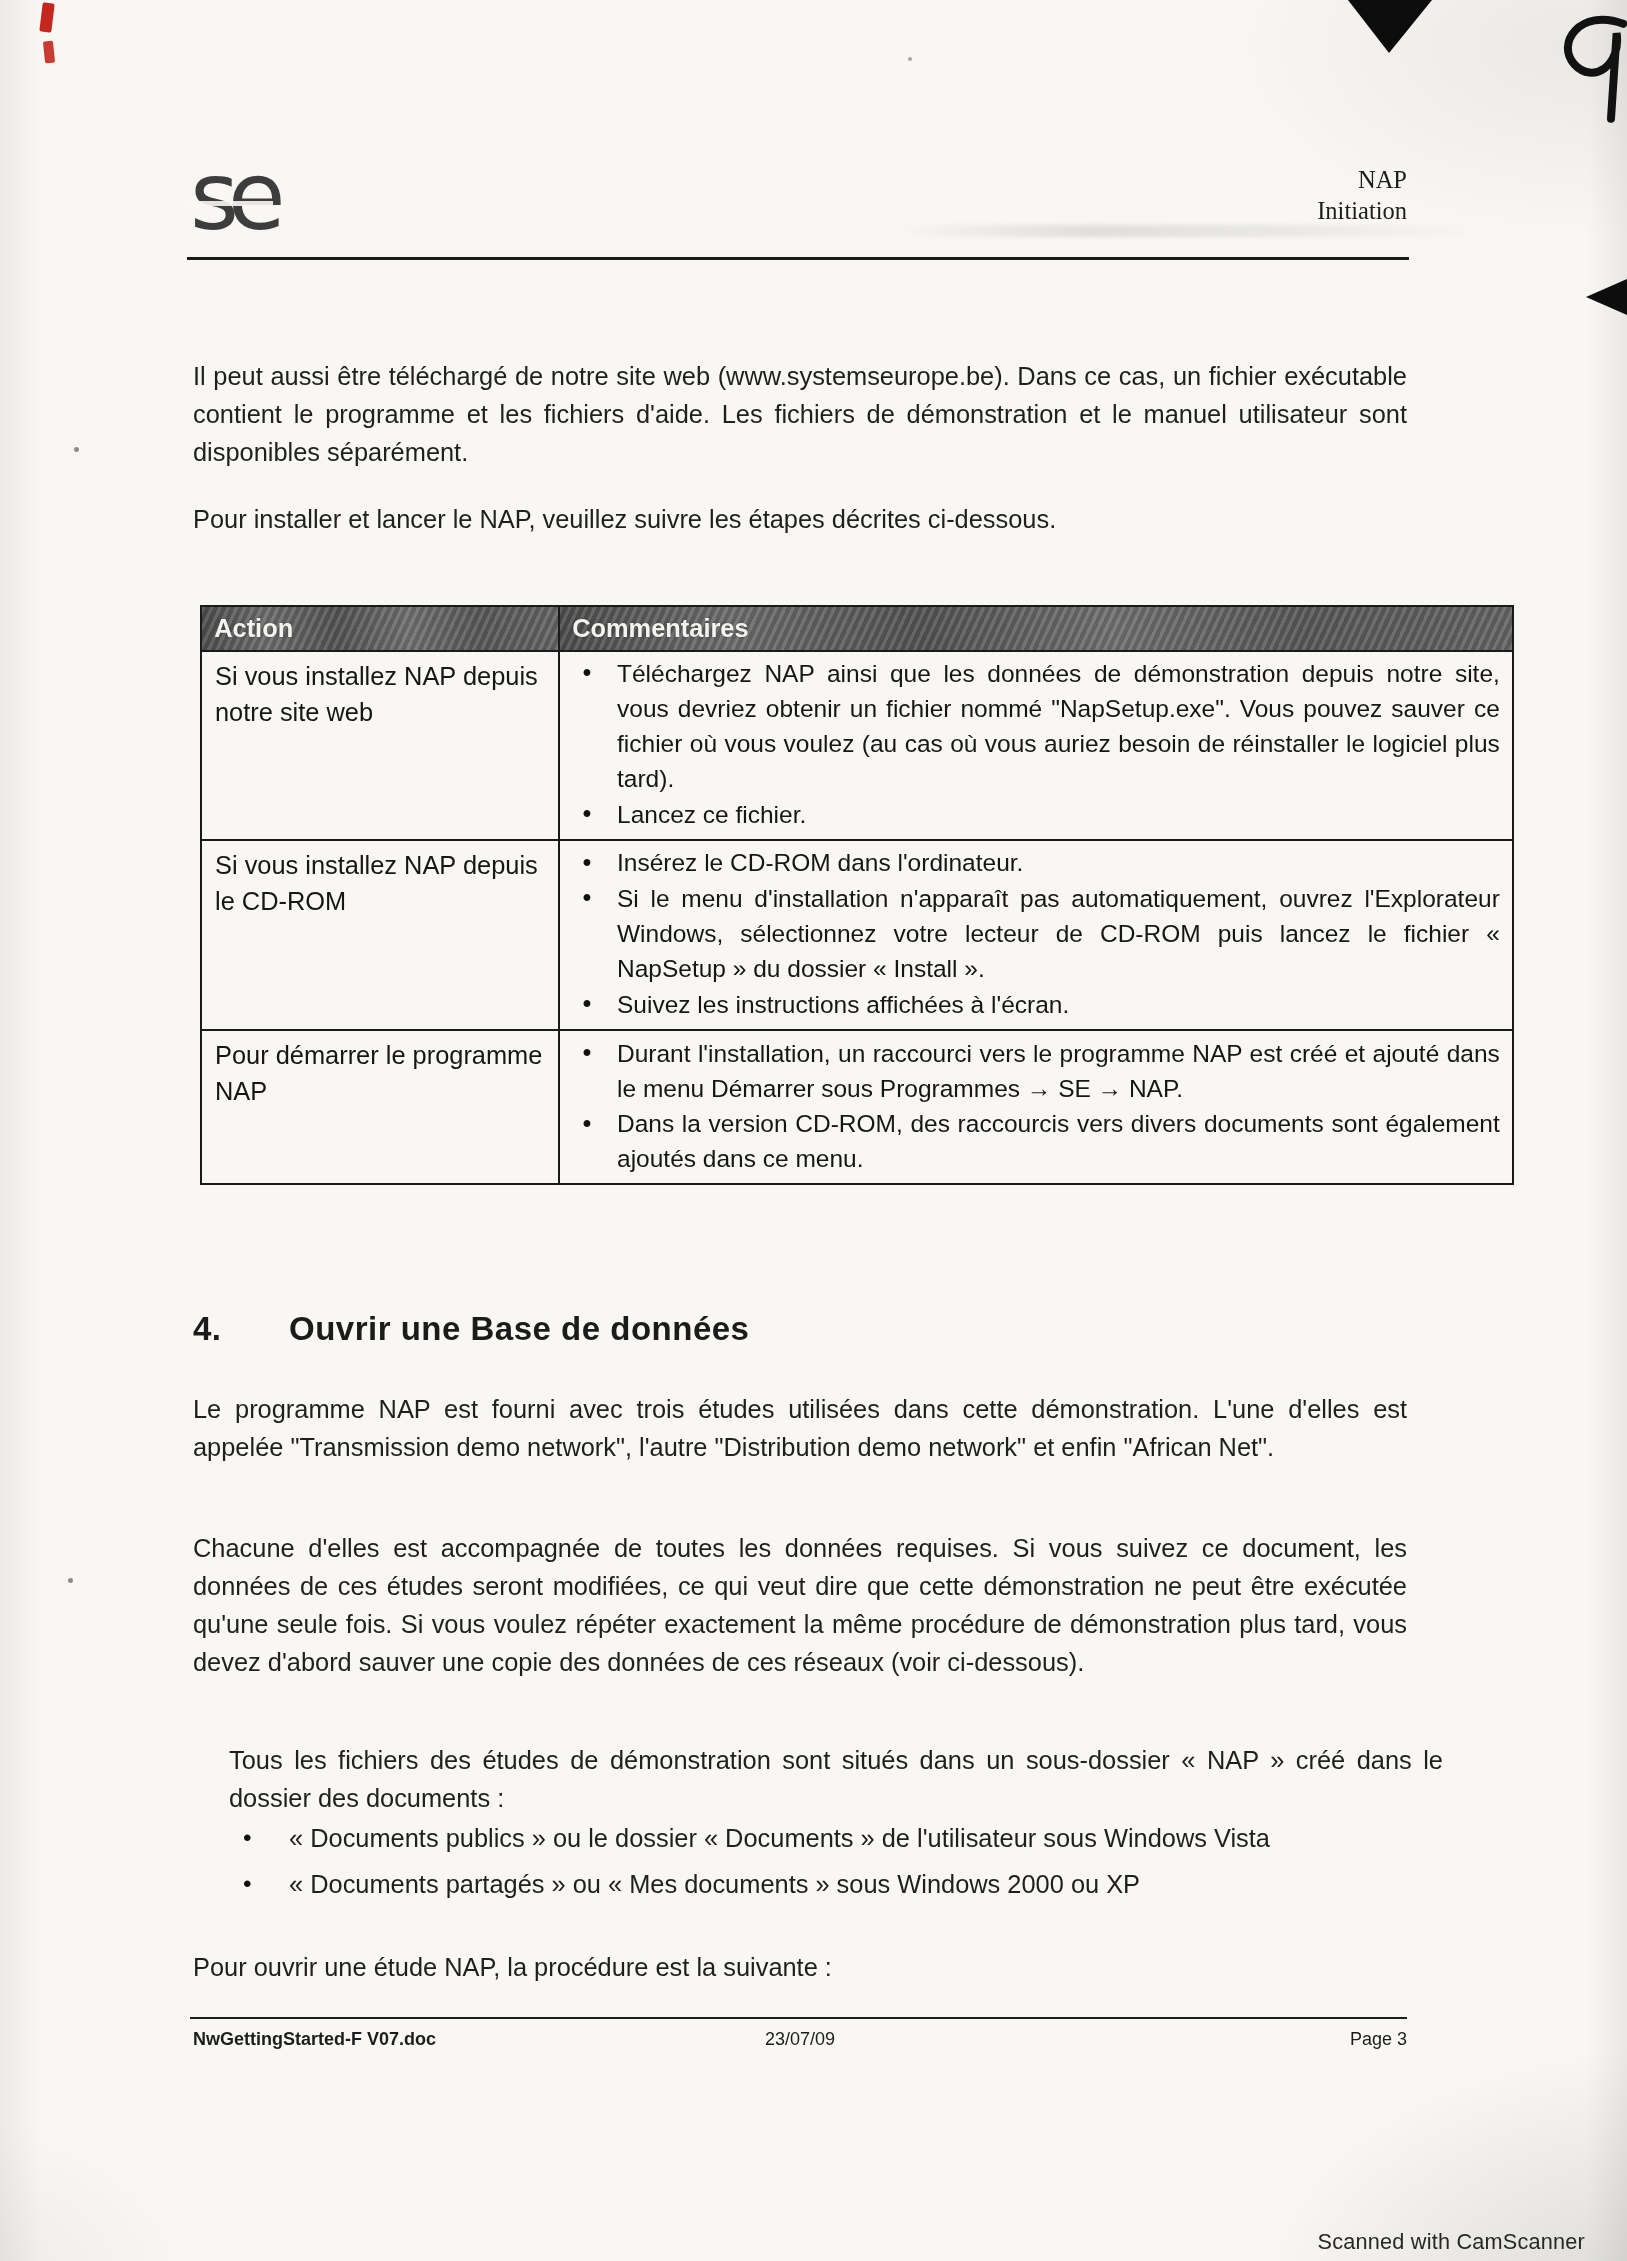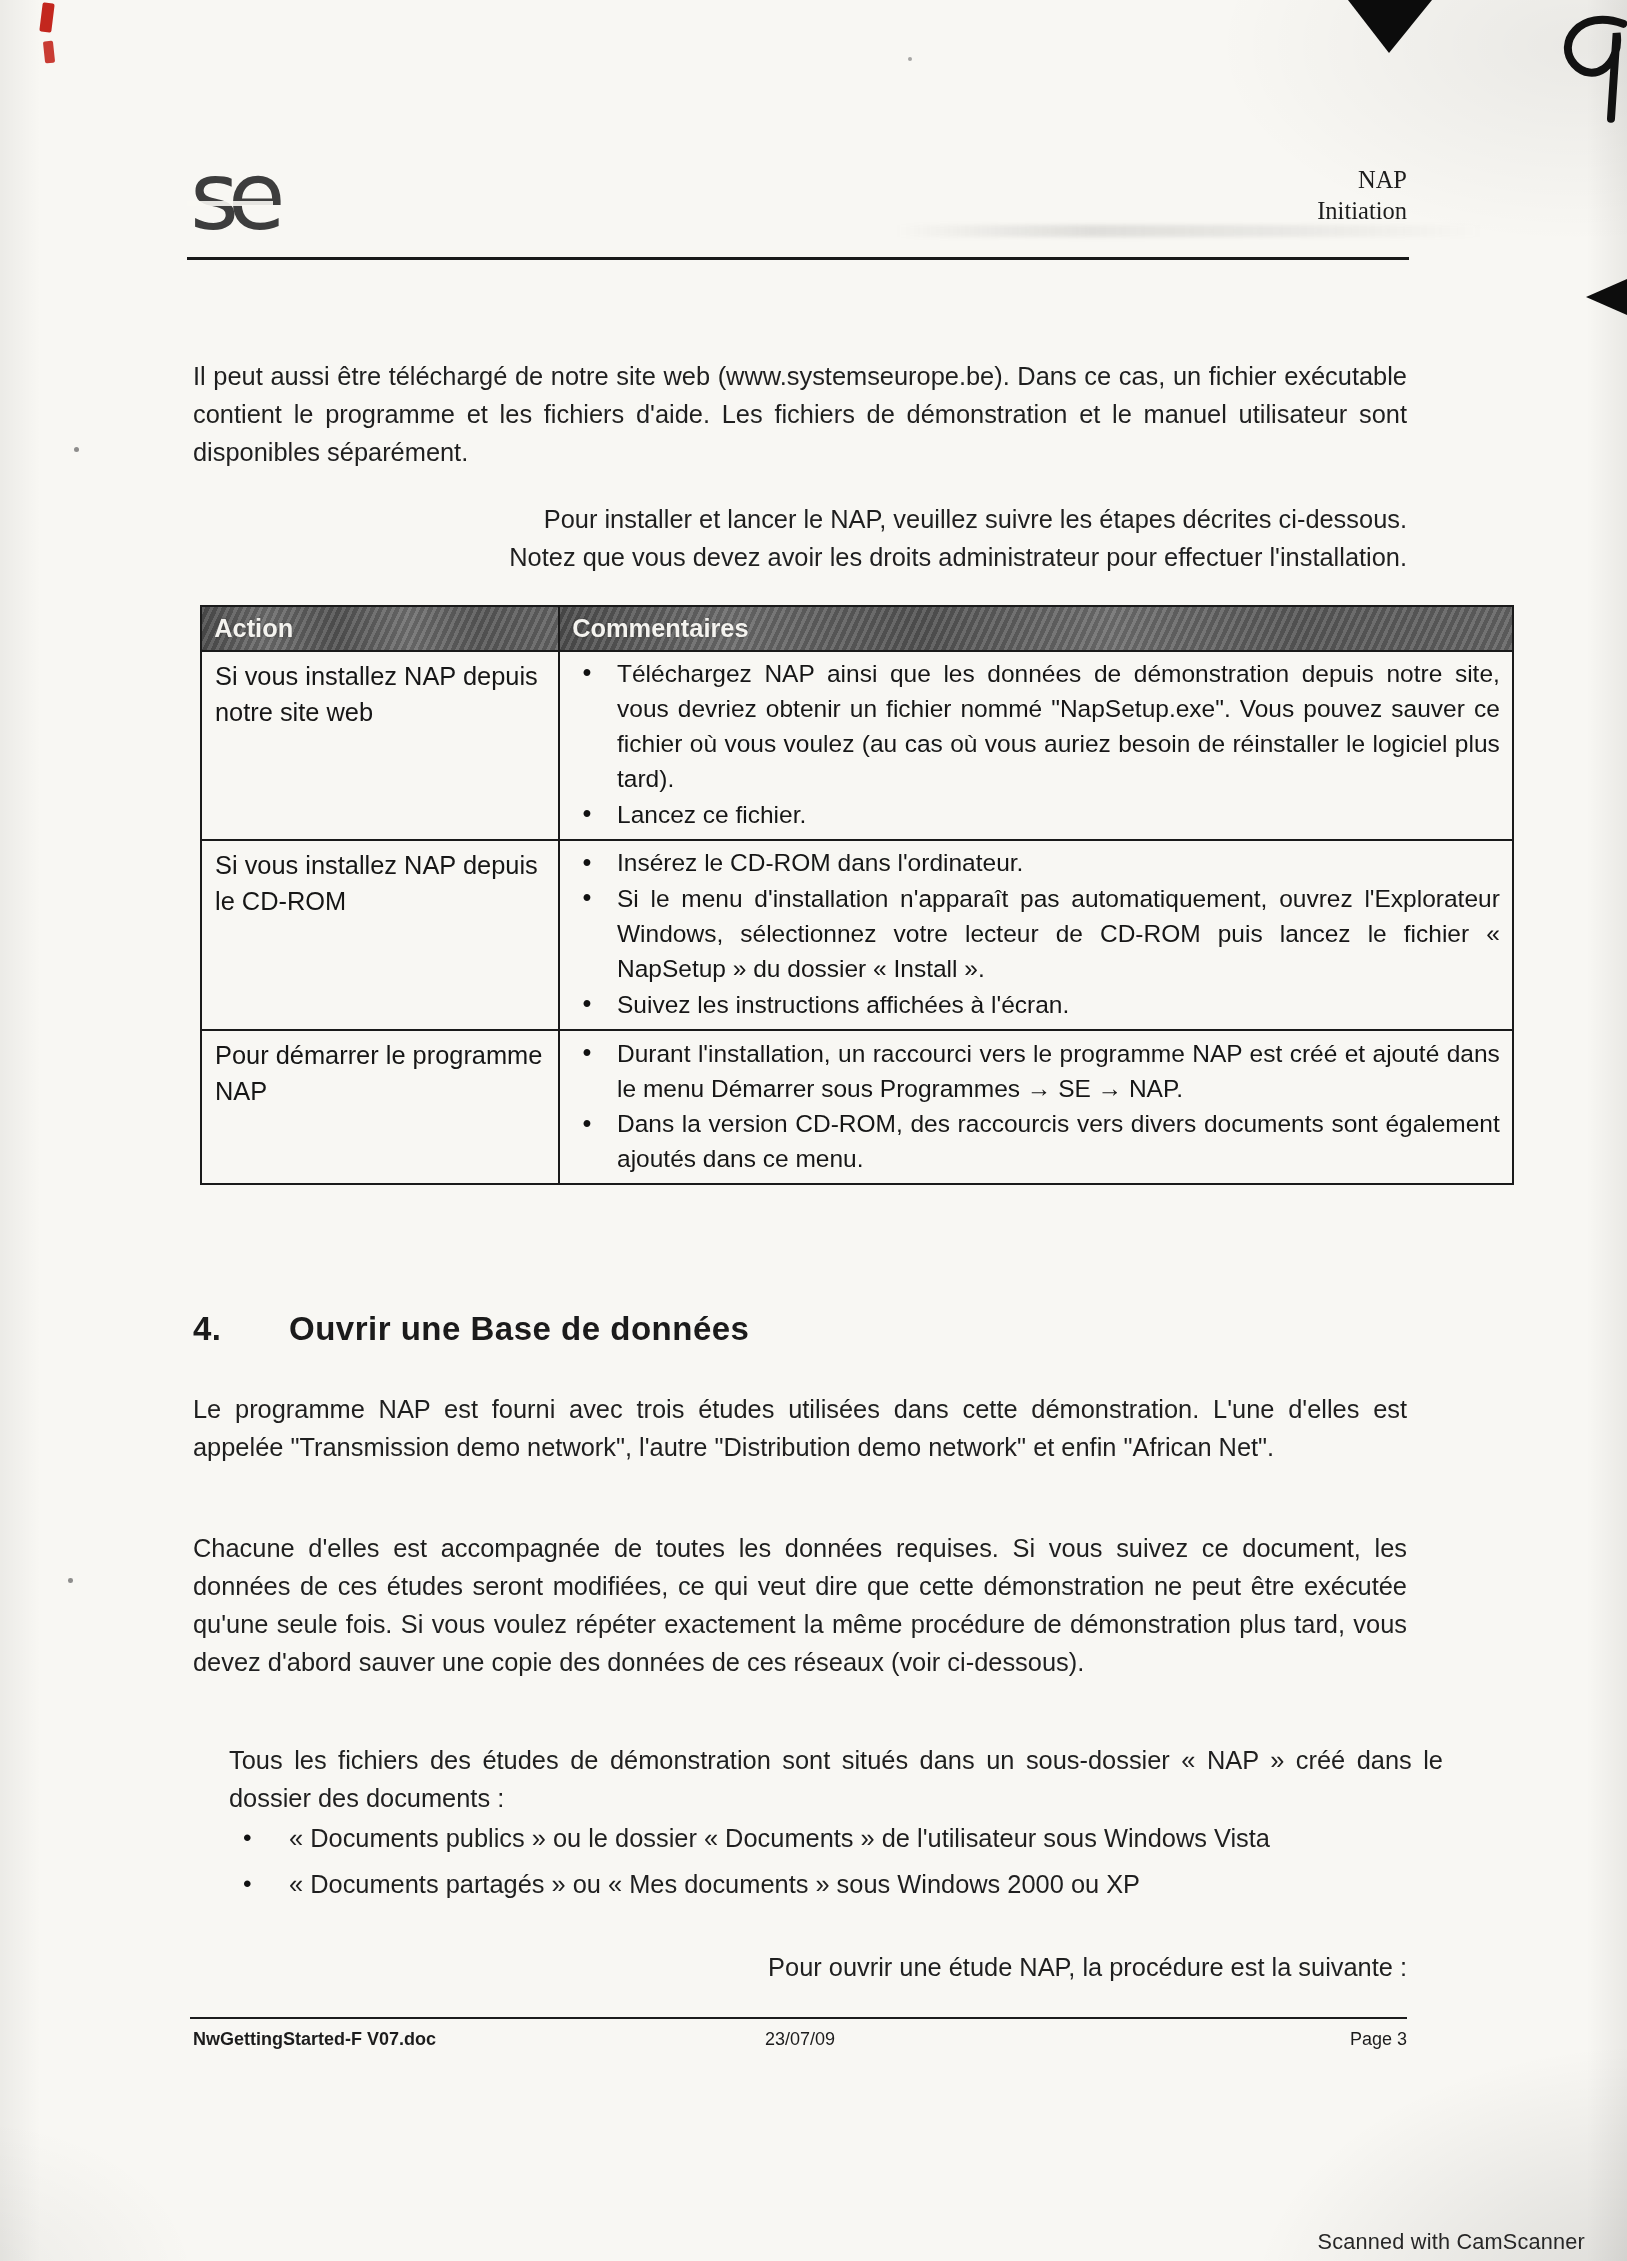--- a/index.html
+++ b/index.html
@@ -38,21 +38,21 @@
     font-size: 24.5px; line-height: 31px; color: #1d1d1d;
   }
   .header-rule {
     position: absolute; left: 187px; top: 257px;
     width: 1222px; height: 2.8px; background: #191919;
   }
 
   
   .para {
     position: absolute; left: 193px; width: 1214px;
-    font-size: 25.4px; line-height: 38px; color: #1f1f1f; text-align: right;
+    font-size: 25.4px; line-height: 38px; color: #1f1f1f;
   }
   .just { text-align: justify; }
   .p1 { top: 357px; }
   .p2 { top: 500px; }
   .s4p1 { top: 1390px; }
   .s4p2 { top: 1529px; }
   .s4p3 { top: 1741px; margin-left: 36px; }
   .s4p4 { top: 1948px; }
 
   
@@ -169,21 +169,20 @@
   <div class="logo">se</div>
   <div class="doc-title">
     <div>NAP</div>
     <div>Initiation</div>
   </div>
   <div class="header-rule"></div>
 
   <p class="para just p1">Il peut aussi être téléchargé de notre site web (www.systemseurope.be). Dans ce cas, un fichier exécutable contient le programme et les fichiers d'aide. Les fichiers de démonstration et le manuel utilisateur sont disponibles séparément.</p>
   <div class="para p2">
     <div>Pour installer et lancer le NAP, veuillez suivre les étapes décrites ci-dessous.</div>
-    <div>Notez que vous devez avoir les droits administrateur pour effectuer l'installation.</div>
   </div>
 
   <table class="install-table">
     <colgroup>
         <col style="width:358px">
         <col>
       </colgroup>
     <thead>
       <tr>
         <th>Action</th>

